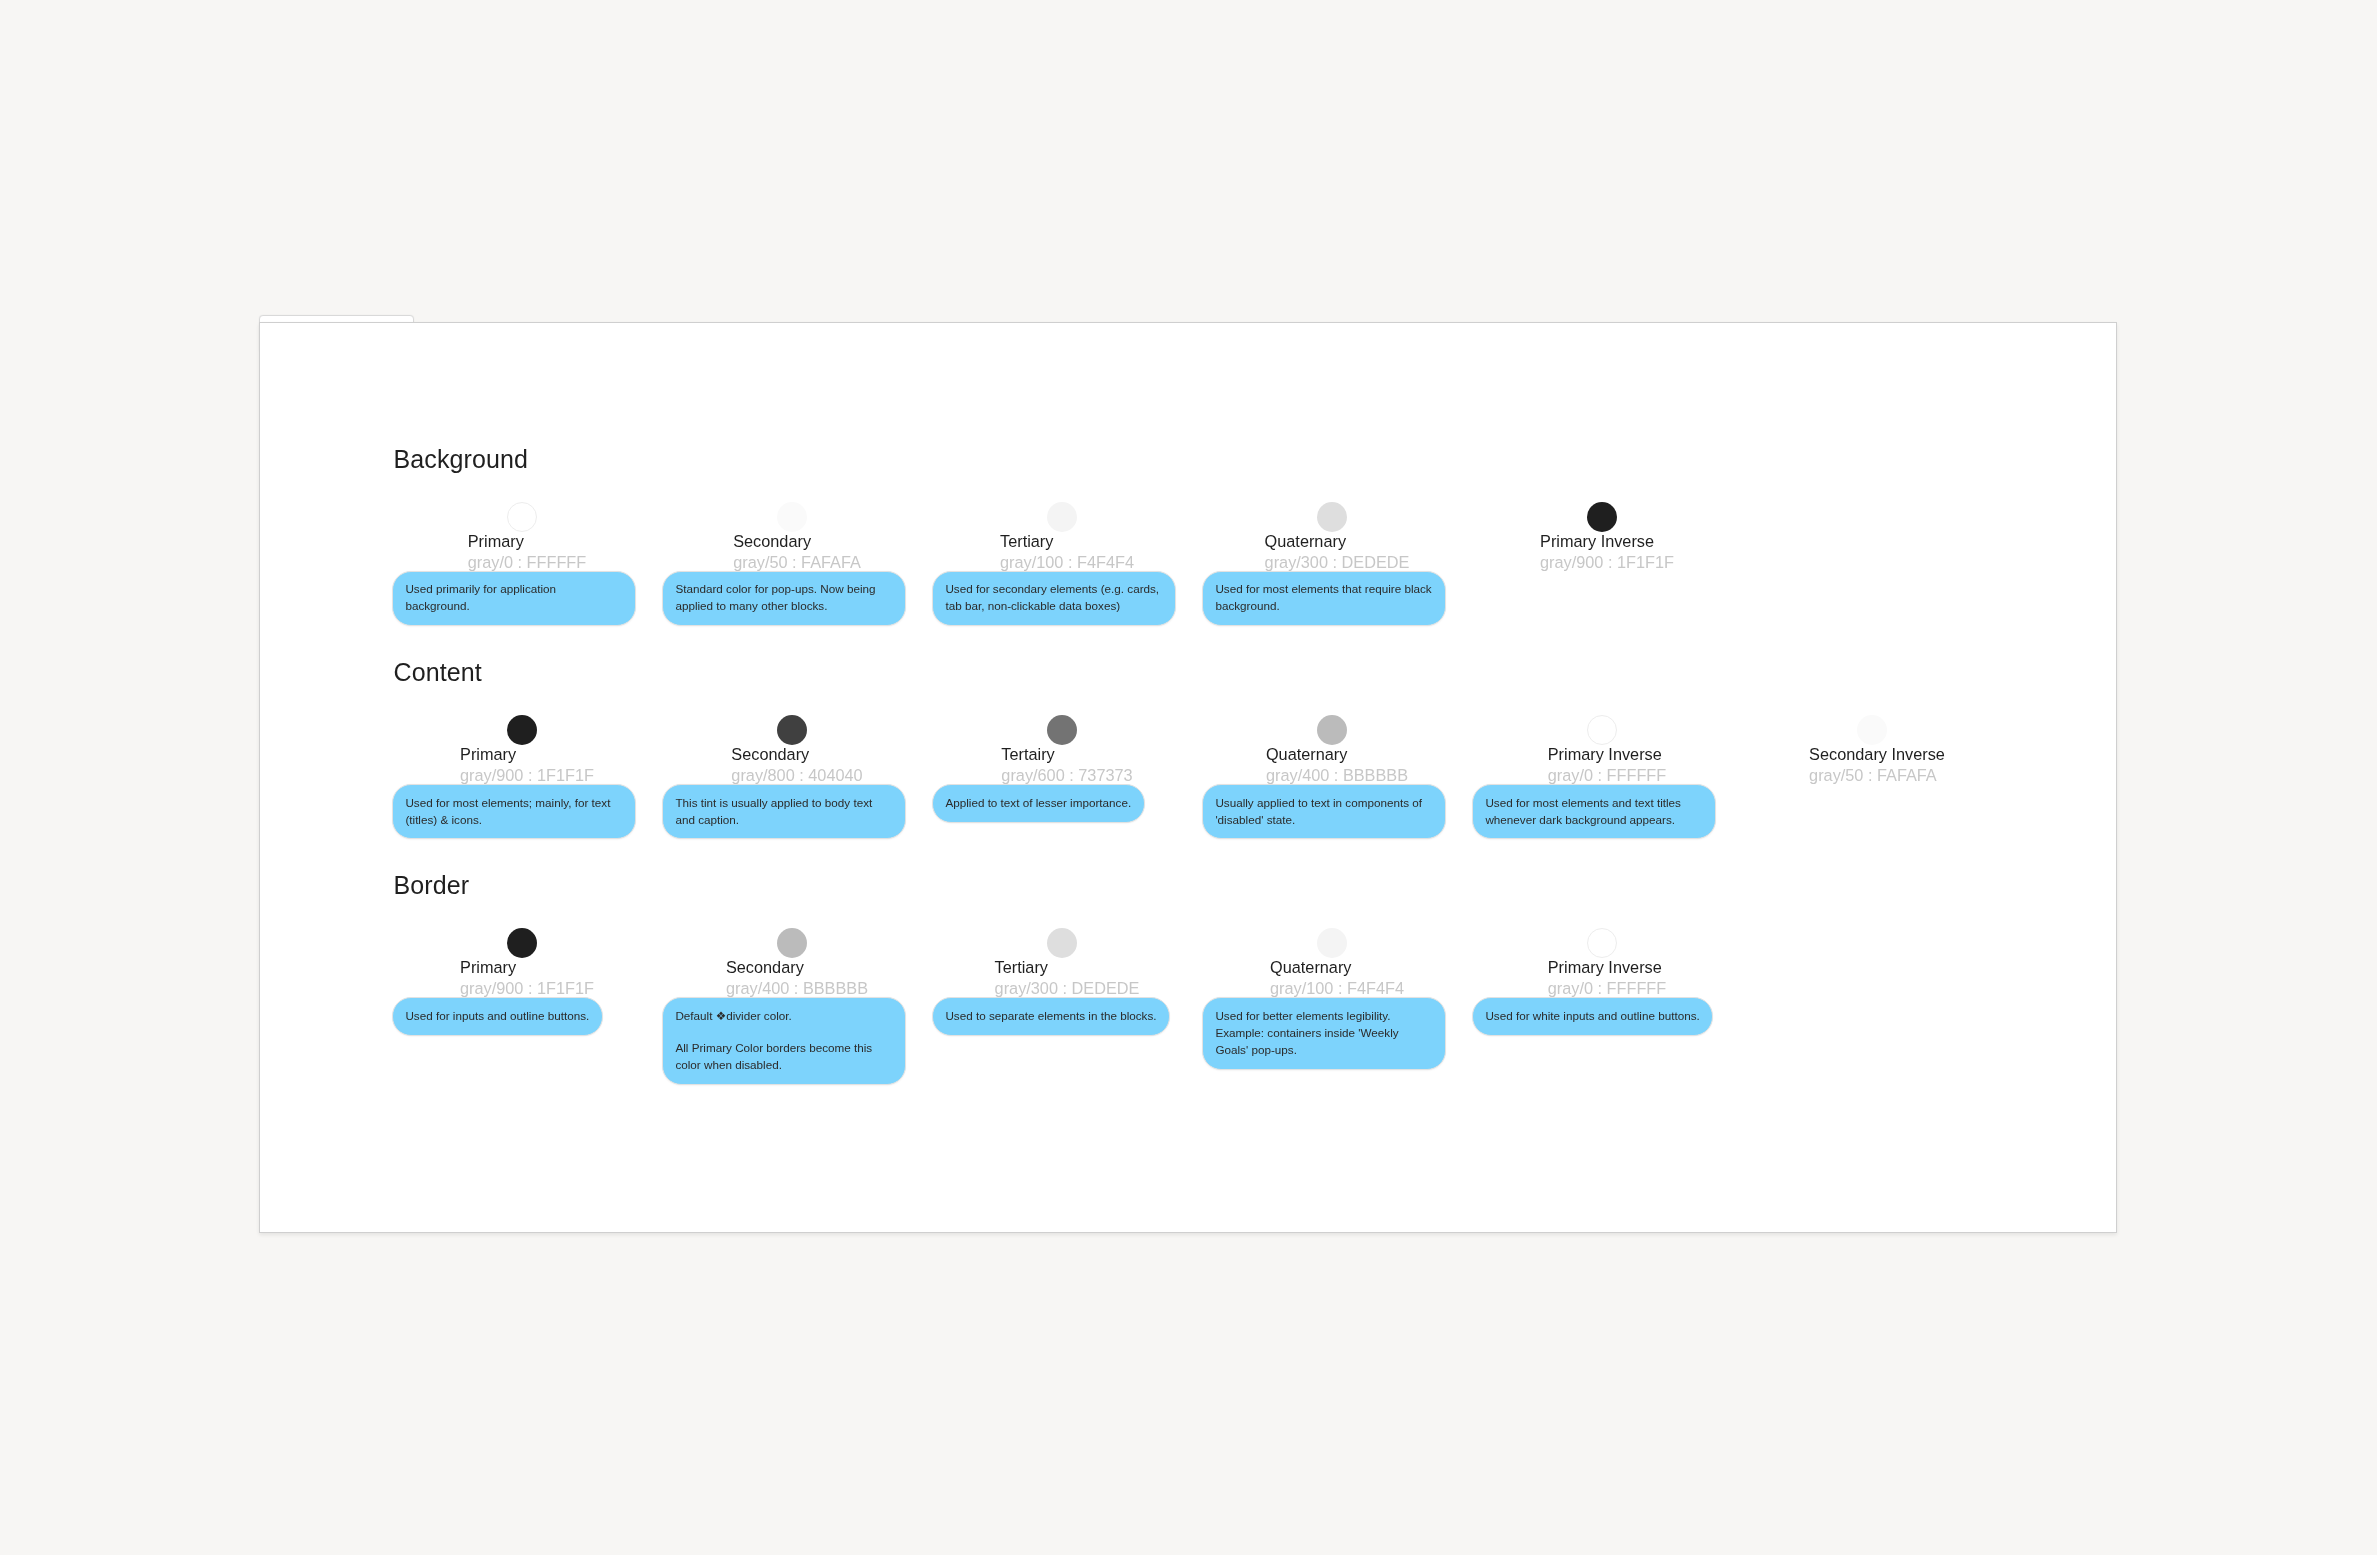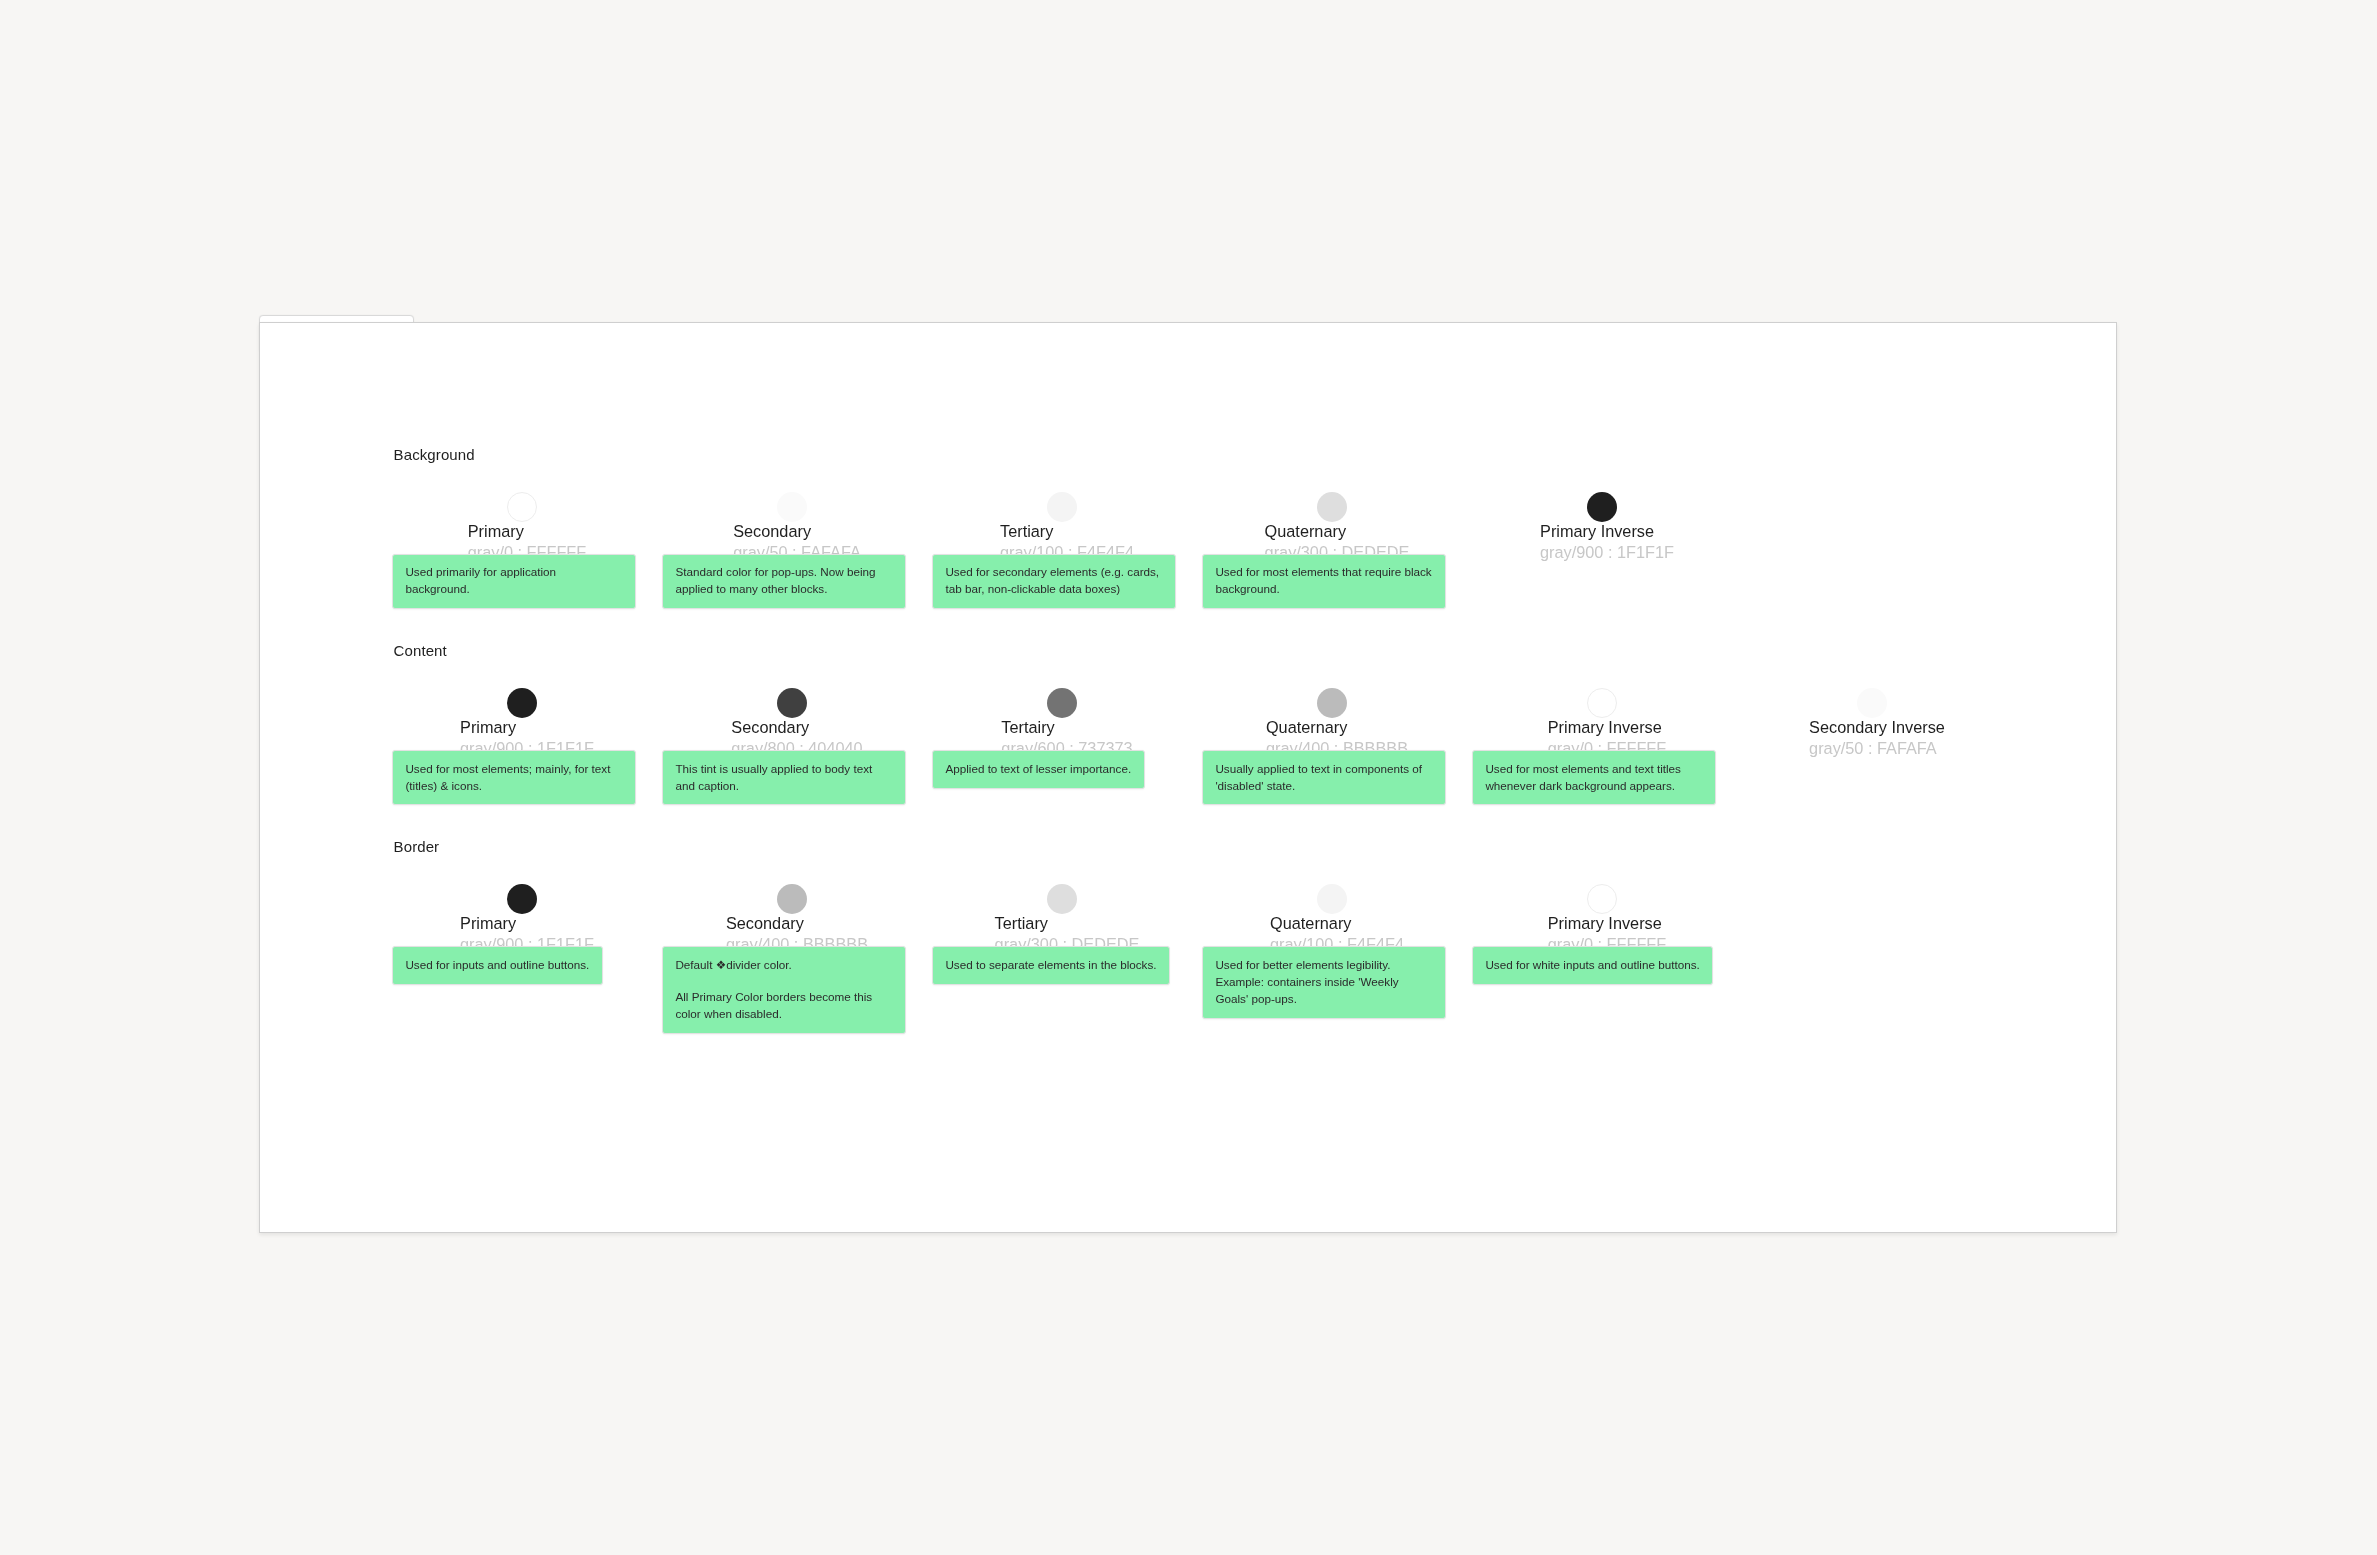--- a/index.html
+++ b/index.html
@@ -54,21 +54,21 @@
     left: 132px;
     top: 124px;
     width: 1647px;
   }
 
   
   .section {
     position: relative;
   }
   .section-title {
-    font-size: 15px;
+    font-size: 25px;
     color: #1f1f1f;
     letter-spacing: 0.1px;
     margin: 0 0 30px 1.6px;
     line-height: 1;
   }
 
   .swatch-row {
     display: flex;
   }
   .swatch-col {
@@ -112,27 +112,28 @@
     line-height: 1.2;
     margin-top: 2.3px;
     white-space: nowrap;
   }
 
   .tip {
     display: inline-block;
     box-sizing: border-box;
     max-width: 245px;
     border: 0.8px solid #e2e2e2;
-    border-radius: 3px;
-    background: #86efac;
+    border-radius: 19px;
+    background: #7dd3fc;
     padding: 9.3px 12.4px 10px 12.4px;
     font-size: 11.7px;
     line-height: 1.45;
     color: #2b2b2b;
     box-shadow: 0 0.8px 1.6px rgba(0,0,0,0.045);
+    margin-top: 7px;
   }
   .tip p {
     margin: 0;
   }
   .tip p + p {
     margin-top: 15.5px;
   }
 
   .section + .section {
     margin-top: 34px;

